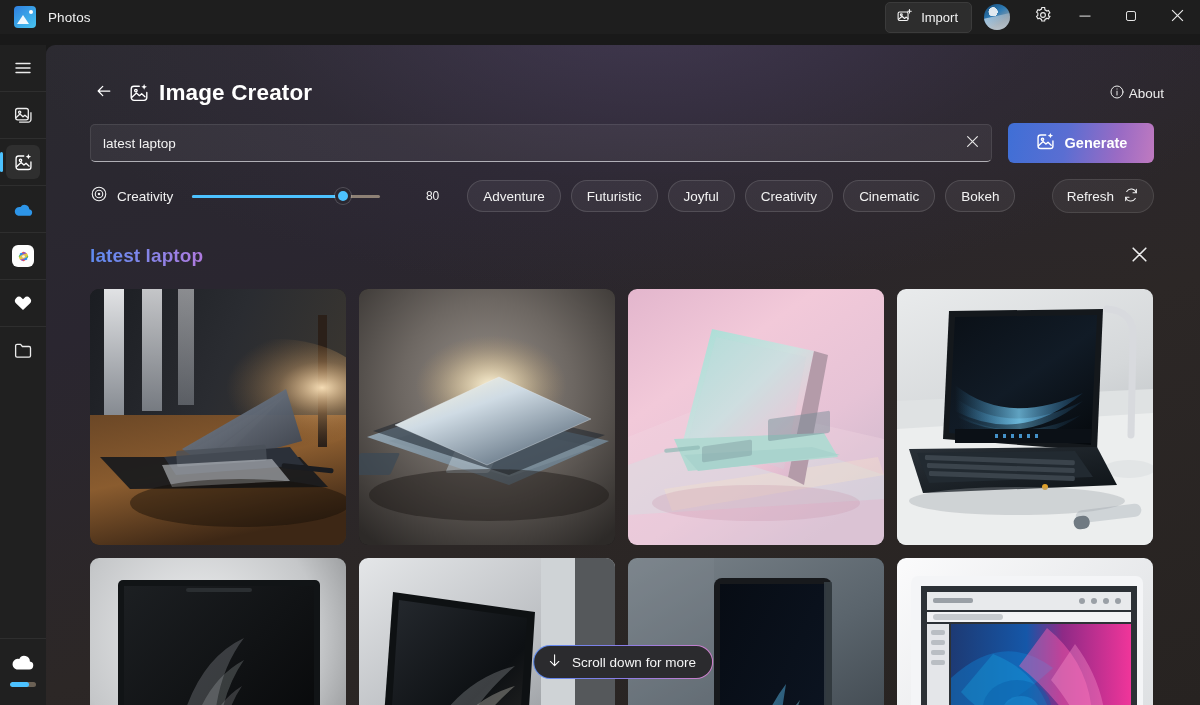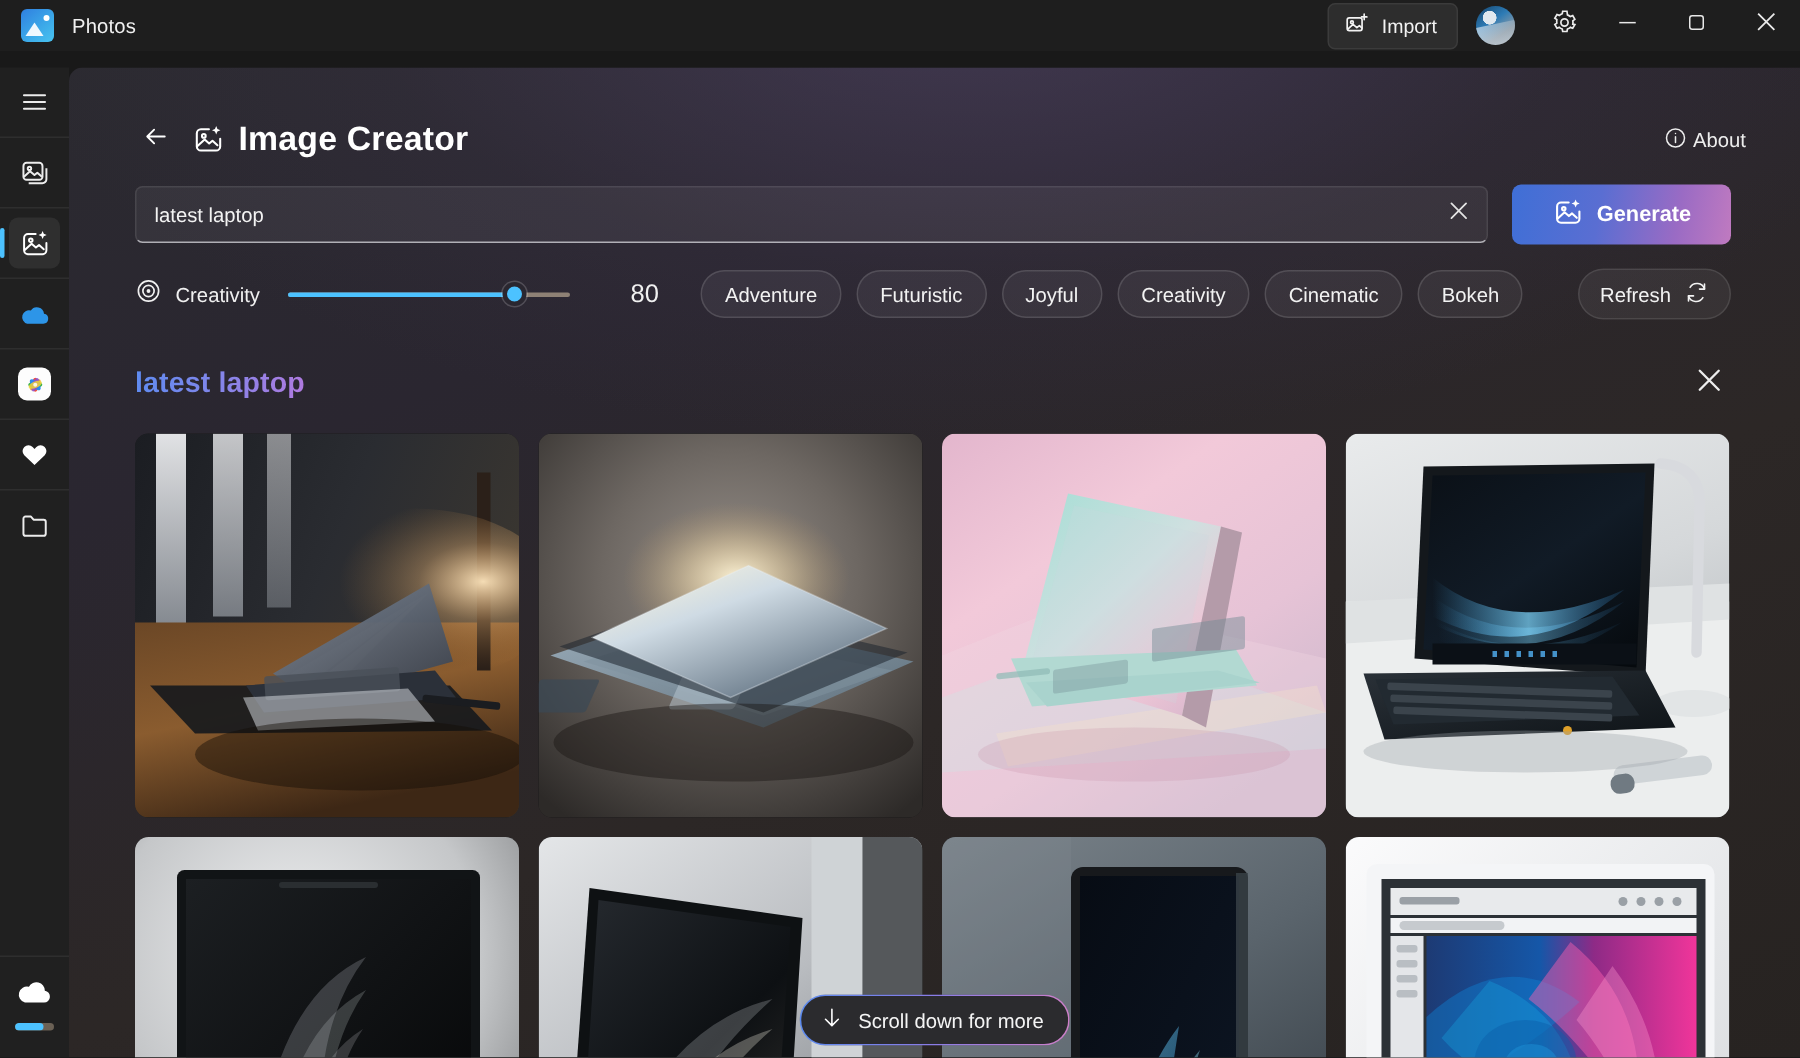--- a/index.html
+++ b/index.html
@@ -201,21 +201,21 @@
     position: absolute; left: 0; height: 3px; border-radius: 2px;
     width: 80%; background: #4cc2ff;
   }
   .slider-thumb {
     position: absolute; left: 80%; transform: translateX(-50%);
     width: 16px; height: 16px; border-radius: 50%;
     background: #4cc2ff; border: 3px solid #2a2730;
     box-shadow: 0 0 0 1px rgba(255,255,255,.18);
   }
   .creativity-value {
-    width: 34px; text-align: right; font-size: 17px; color: #f0f0f0;
+    width: 34px; text-align: right; font-size: 12px; color: #f0f0f0;
     margin-left: 16px;
   }
   .chips { display: flex; align-items: center; gap: 10px; margin-left: 28px; }
   .chip {
     height: 32px; padding: 0 15px; border-radius: 16px;
     background: rgba(255,255,255,.055);
     border: 1px solid rgba(255,255,255,.13);
     display: flex; align-items: center;
     font-size: 13.5px; color: #f2f2f2; cursor: pointer; white-space: nowrap;
   }
@@ -252,21 +252,21 @@
   }
   .tile {
     width: 256px; height: 256px; border-radius: 9px;
     overflow: hidden; cursor: pointer; position: relative;
     background: #1a1a1a;
   }
   .tile svg { display: block; width: 100%; height: 100%; }
 
   
   .scroll-hint {
-    position: absolute; left: 50%; bottom: 8px; transform: translateX(-50%);
+    position: absolute; left: 50%; bottom: 26px; transform: translateX(-50%);
     height: 34px; padding: 0 16px 0 12px; border-radius: 17px;
     display: flex; align-items: center; gap: 9px;
     background: #2b2b2e;
     font-size: 13.5px; color: #f5f5f5; cursor: pointer;
     border: 1.5px solid transparent;
     background-image:
       linear-gradient(#2b2b2e, #2b2b2e),
       linear-gradient(95deg, #5b8bf0 0%, #8a7ce6 50%, #d07fc8 100%);
     background-origin: border-box;
     background-clip: padding-box, border-box;

